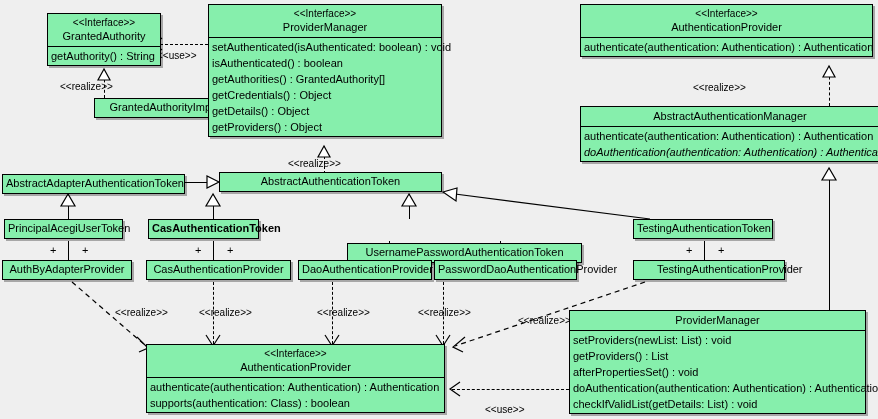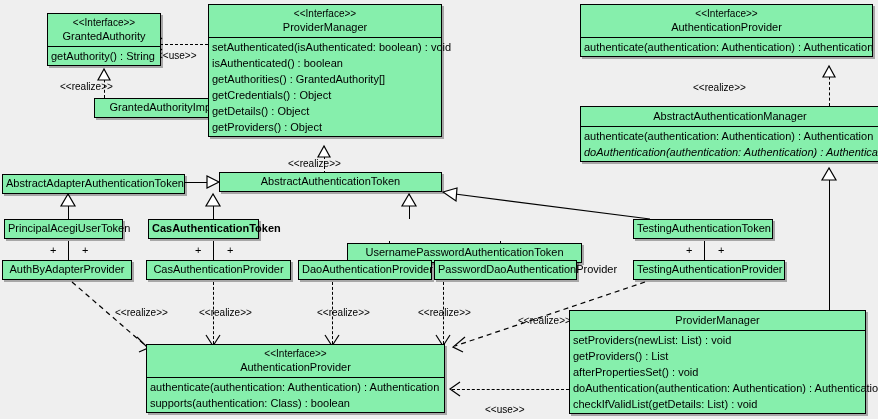--- a/index.html
+++ b/index.html
@@ -311,21 +311,21 @@
       <span class="cname">DaoAuthenticationProvider</span>
     </div>
   </div>
 
   <div class="uml-box simple" style="left:434px; top:260px; width:143px;">
     <div class="uml-head">
       <span class="cname">PasswordDaoAuthenticationProvider</span>
     </div>
   </div>
 
-  <div class="uml-box simple" style="left:633px; top:260px; width:152px;">
+  <div class="uml-box simple" style="left:633px; top:260px; width:152px;padding-left:20px;">
     <div class="uml-head">
       <span class="cname">TestingAuthenticationProvider</span>
     </div>
   </div>
 
   <div class="uml-box" style="left:146px; top:344px; width:299px;">
     <div class="uml-head with-ops">
       <span class="stereo">&lt;&lt;Interface&gt;&gt;</span>
       <span class="cname">AuthenticationProvider</span>
     </div>

